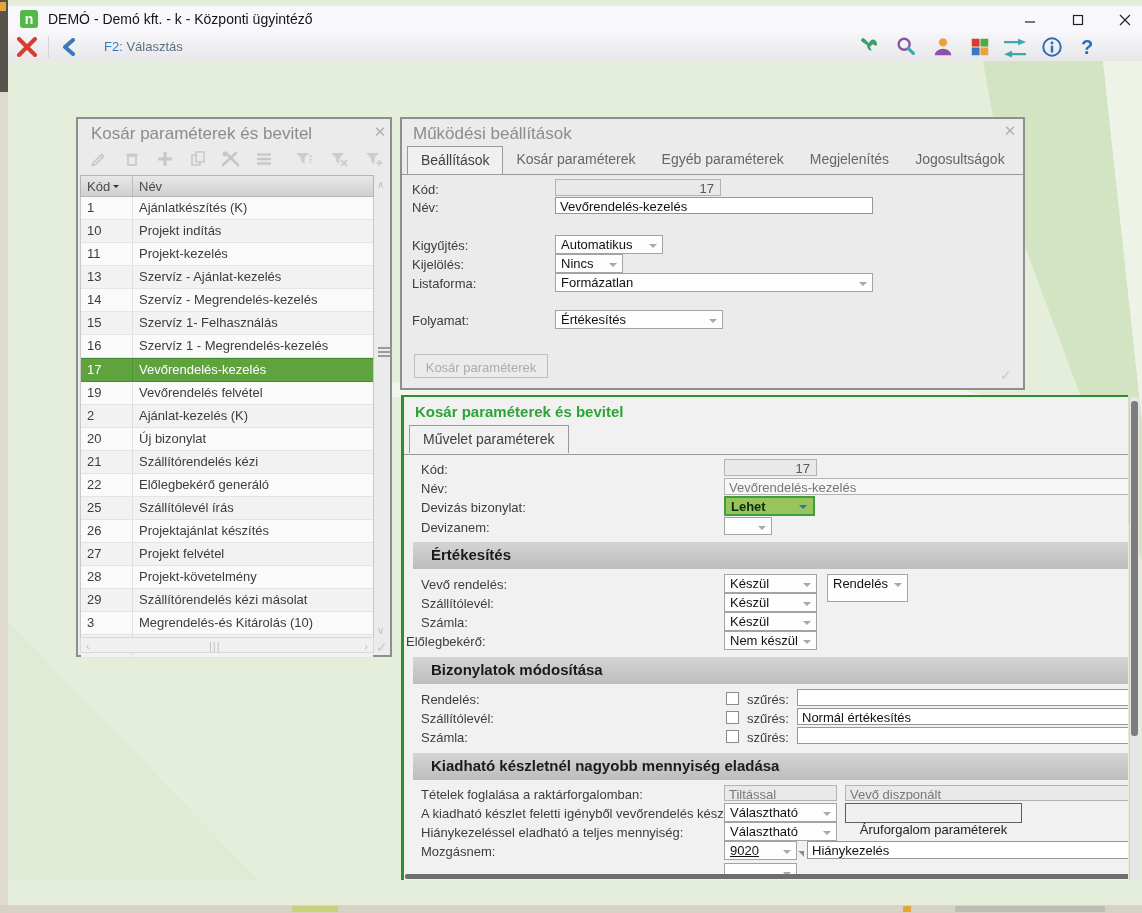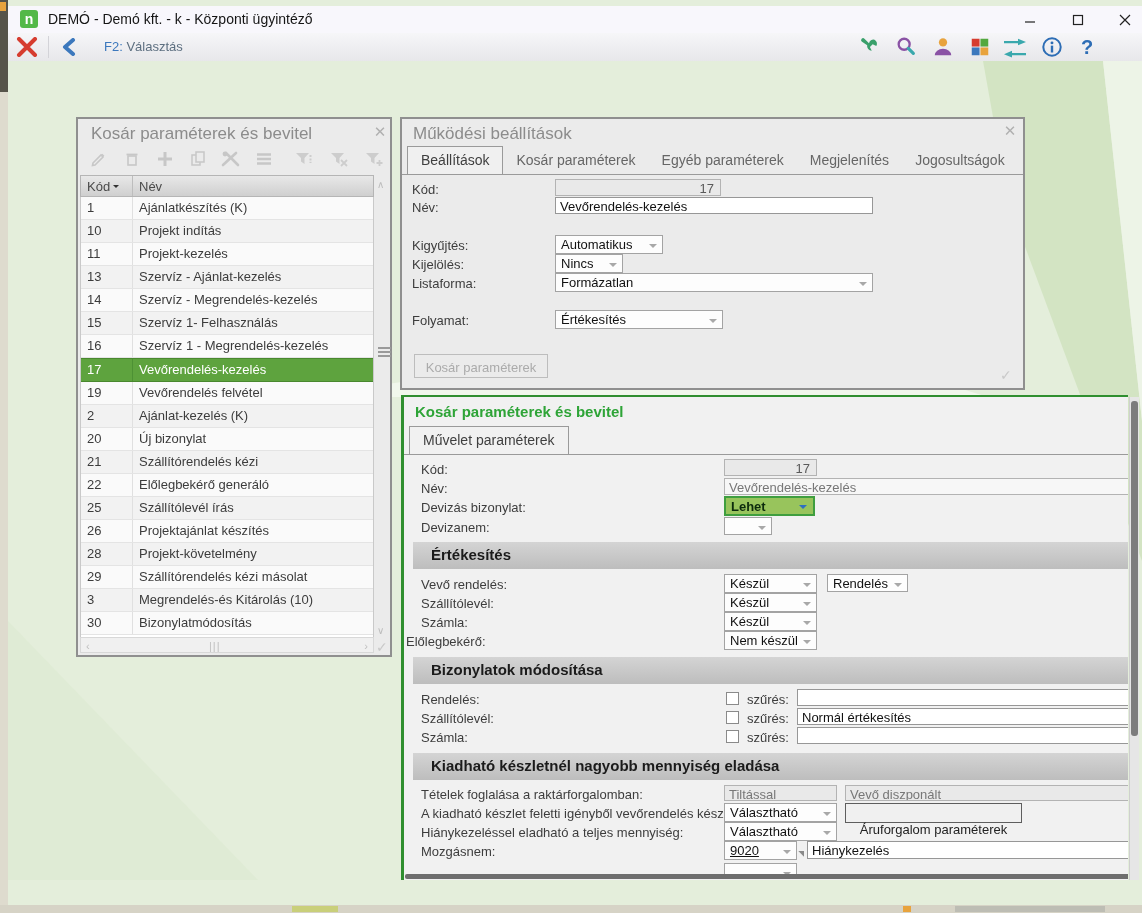--- a/index.html
+++ b/index.html
@@ -53,21 +53,21 @@
   .trow .name{flex:1;}
   .trow.sel{background:#5ea33e;border-top:1px solid #49882e;border-bottom:1px solid #49882e;color:#fff;}
   .trow.sel .code{border-right-color:#4d9134;}
   .scroll-arrow{position:absolute;font-size:10px;color:#bdbdbd;}
   .hscroll{position:absolute;background:#f0f0f0;border:1px solid #d8d8d8;box-sizing:border-box;font-size:11px;color:#c0c0c0;}
   .grip{position:absolute;width:13px;}
   .grip div{height:2px;background:#9a9a9a;margin:2px 0;}
   .checkmark{position:absolute;color:#c9c9c9;font-size:14px;}
 
   
-  .tabrow{position:absolute;display:flex;align-items:center;}
+  .tabrow{position:absolute;display:flex;align-items:flex-start;}
   .tabrow .tab{font-size:14px;color:#666;padding:5px 13px 6px 13px;white-space:nowrap;}
   .tabrow .tab.active{background:#f0f0f0;border:1px solid #9a9a9a;border-bottom:none;color:#3f3f3f;position:relative;z-index:2;}
   .tabline{position:absolute;height:1px;background:#9a9a9a;}
 
   
   .lbl{position:absolute;font-size:13px;color:#3d3d3d;white-space:nowrap;}
   .inp{position:absolute;box-sizing:border-box;font-size:13px;padding:1px 4px 0 4px;white-space:nowrap;overflow:hidden;
     background:#fff;border:1px solid #979797;color:#111;}
   .inp.dis{background:#e9e9e9;border-color:#b3b3b3;color:#5a5a5a;}
   .inp.right{text-align:right;padding-right:6px;}
@@ -324,20 +324,24 @@
         </div>
         <div class="trow">
           <span class="cell code">25</span>
           <span class="cell name">Szállítólevél írás</span>
         </div>
         <div class="trow">
           <span class="cell code">26</span>
           <span class="cell name">Projektajánlat készítés</span>
         </div>
         <div class="trow">
+          <span class="cell code">27</span>
+          <span class="cell name">Projekt felvétel</span>
+        </div>
+        <div class="trow">
           <span class="cell code">28</span>
           <span class="cell name">Projekt-követelmény</span>
         </div>
         <div class="trow">
           <span class="cell code">29</span>
           <span class="cell name">Szállítórendelés kézi másolat</span>
         </div>
         <div class="trow">
           <span class="cell code">3</span>
           <span class="cell name">Megrendelés-és Kitárolás (10)</span>
@@ -416,21 +420,21 @@
     <div class="lbl" style="left:17px;top:103px;">Devizás bizonylat:</div>
     <div class="dd green" style="left:320px;top:99px;width:91px;height:20px;">Lehet</div>
 
     <div class="lbl" style="left:17px;top:123px;">Devizanem:</div>
     <div class="dd" style="left:320px;top:120px;width:48px;height:18px;"></div>
 
     <div class="secbar" style="left:9px;top:145px;width:718px;height:27px;">Értékesítés</div>
 
     <div class="lbl" style="left:17px;top:180px;">Vevő rendelés:</div>
     <div class="dd" style="left:320px;top:177px;width:93px;height:19px;">Készül</div>
-    <div class="dd" style="left:423px;top:177px;width:81px;height:18px;">Rendelés</div>
+    <div class="dd" style="left:423px;top:177px;width:81px;height:28px;">Rendelés</div>
 
     <div class="lbl" style="left:17px;top:199px;">Szállítólevél:</div>
     <div class="dd" style="left:320px;top:196px;width:93px;height:19px;">Készül</div>
 
     <div class="lbl" style="left:17px;top:218px;">Számla:</div>
     <div class="dd" style="left:320px;top:215px;width:93px;height:19px;">Készül</div>
 
     <div class="lbl" style="left:2px;top:237px;">Előlegbekérő:</div>
     <div class="dd" style="left:320px;top:234px;width:93px;height:19px;">Nem készül</div>
 

